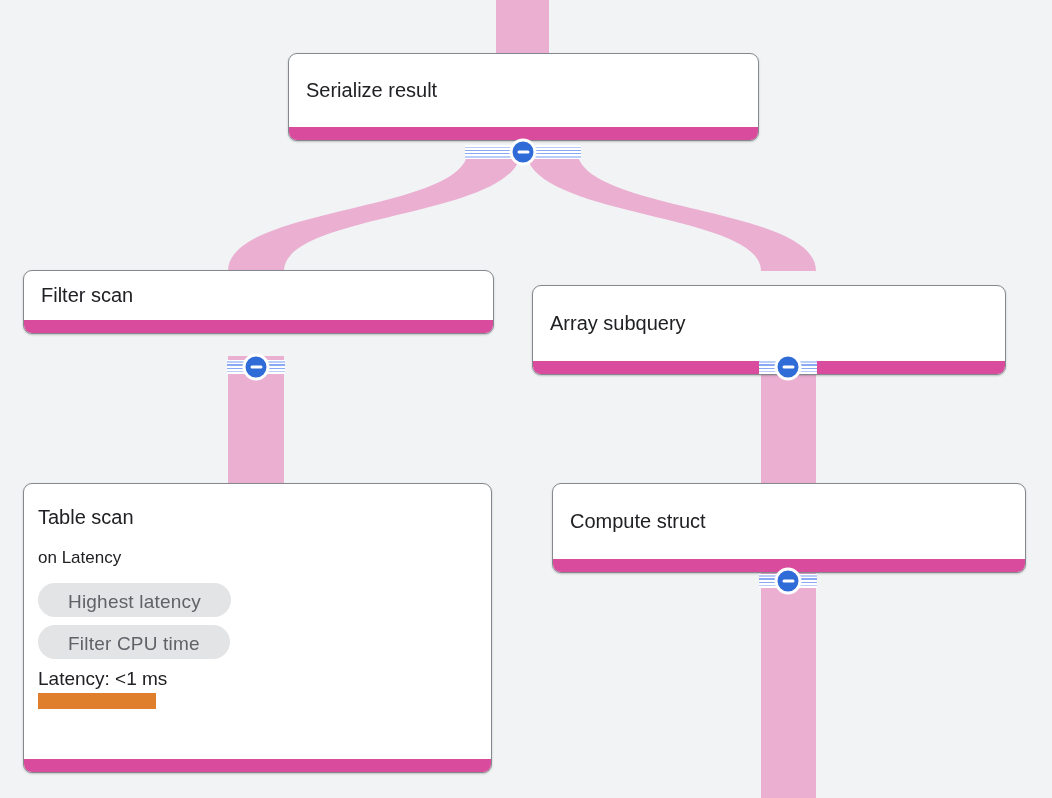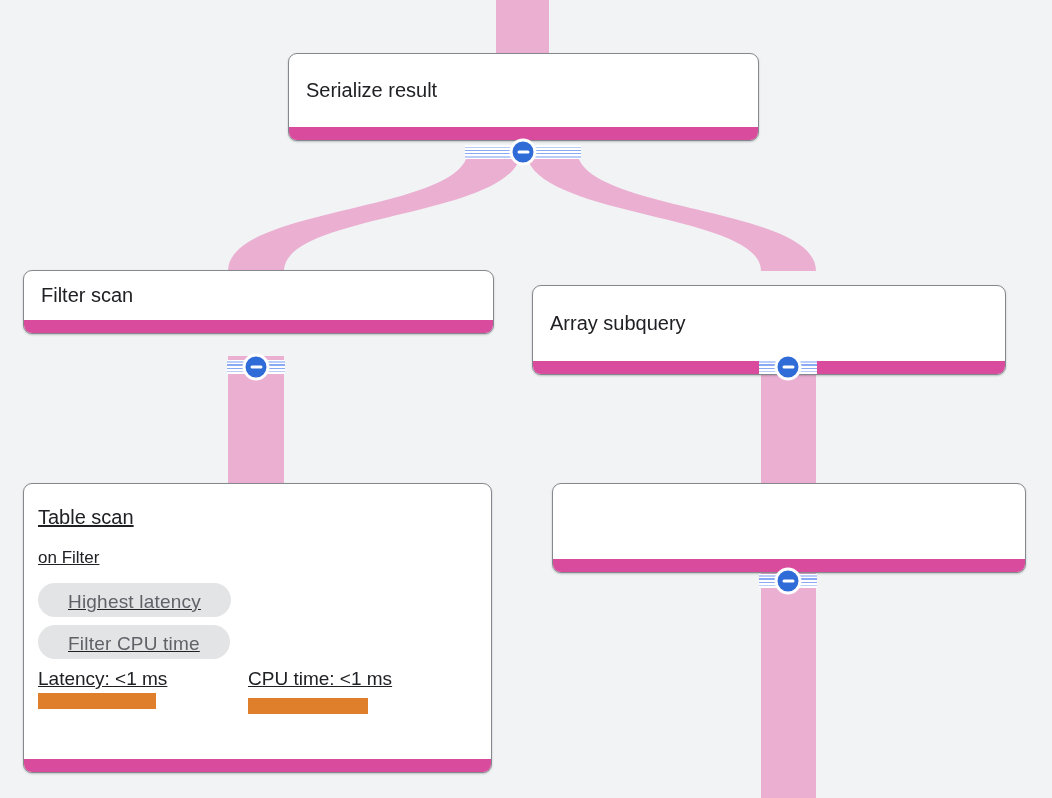--- a/index.html
+++ b/index.html
@@ -34,21 +34,21 @@
   .node-bar{position:absolute;left:0;right:0;bottom:0;height:13px;background:var(--node-bar-pink);}
   .node-body{height:calc(100% - 13px);display:flex;align-items:center;padding-left:17px;}
   .node-title{font-size:20px;line-height:25px;color:var(--title-text);}
 
   .node-serialize{left:288px;top:53px;width:471px;height:88px;}
   .node-filter{left:23px;top:270px;width:471px;height:64px;}
   .node-array{left:532px;top:269px;width:474px;height:90px;margin-top:16px;}
   .node-table{left:23px;top:483px;width:469px;height:290px;}
   .node-compute{left:552px;top:483px;width:474px;height:90px;}
 
-  .table-body{display:block;height:calc(100% - 13px);padding:21px 14px 0 14px;box-sizing:border-box;text-decoration:underline;}
+  .table-body{display:block;height:calc(100% - 13px);padding:21px 14px 0 14px;box-sizing:border-box;}
   .table-body .node-title{margin:0 0 17px 0;}
   .node-subtitle{font-size:17px;line-height:22px;margin:0 0 14px 0;color:var(--title-text);}
   .badge{
     display:block;width:max-content;font-size:19px;height:34px;line-height:38px;
     padding:0 30px;border-radius:19px;background:var(--badge-bg);color:var(--badge-text);
     margin:0 0 8px 0;letter-spacing:.2px;
   }
   .metrics{display:flex;}
   .metric{width:210px;}
   .metric:last-child{width:auto;}
@@ -113,38 +113,37 @@
   <div class="node node-array">
     <div class="node-body">
       <span class="node-title">Array subquery</span>
     </div>
     <div class="node-bar"></div>
   </div>
 
   <div class="node node-table">
     <div class="table-body">
       <div class="node-title">Table scan</div>
-      <div class="node-subtitle">on Filter</div>
+      <div class="node-subtitle">on Latency</div>
       <div class="badge">Highest latency</div>
       <div class="badge">Filter CPU time</div>
       <div class="metrics">
         <div class="metric">
           <div class="metric-label">Latency: &lt;1 ms</div>
           <div class="metric-bar"></div>
         </div>
-        <div class="metric">
-          <div class="metric-label">CPU time: &lt;1 ms</div>
-          <div class="metric-bar offset"></div>
-        </div>
       </div>
     </div>
     <div class="node-bar"></div>
   </div>
 
   <div class="node node-compute">
+    <div class="node-body">
+      <span class="node-title">Compute struct</span>
+    </div>
     <div class="node-bar"></div>
   </div>
 
   <div class="ctl ctl-serialize">
     <div class="stripes"></div>
     <div class="circle">
         <div class="minus"></div>
       </div>
   </div>
   <div class="ctl ctl-filter">

